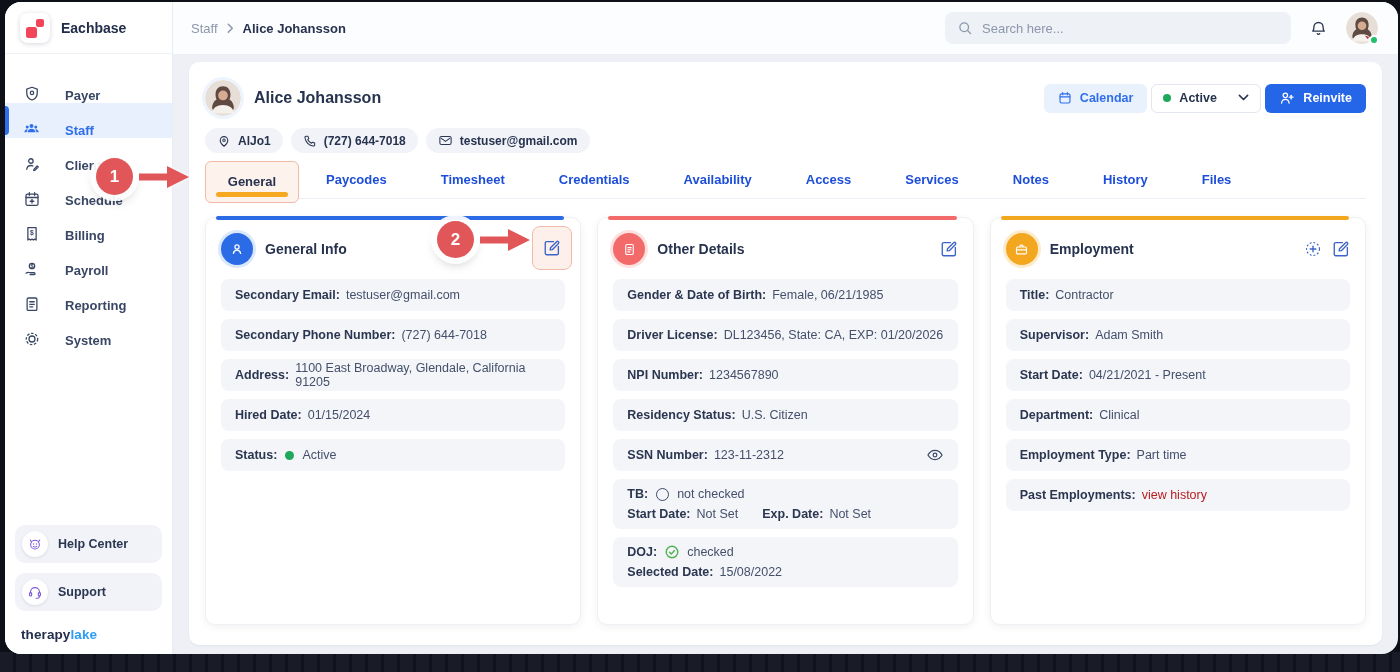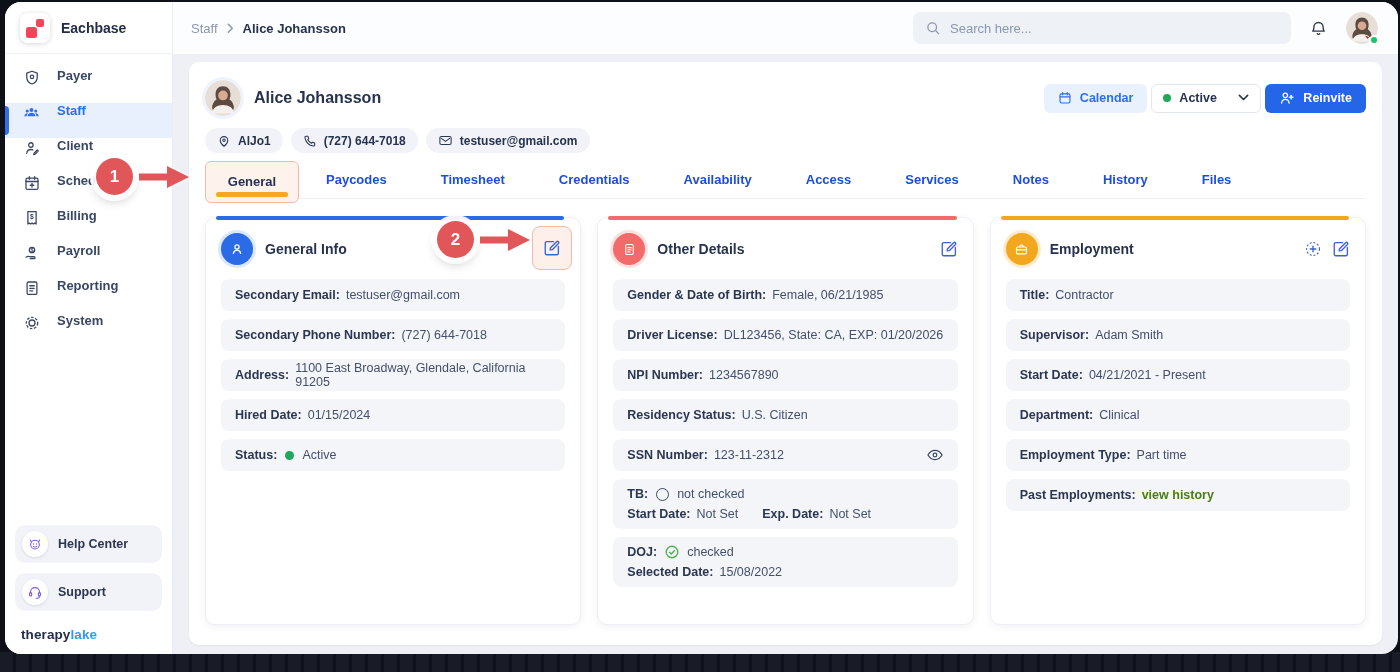--- a/index.html
+++ b/index.html
@@ -19,36 +19,36 @@
     background:#eef0f6; border-radius:16px; overflow:hidden; display:flex; z-index:1;
   }
   
   .sidebar{ width:168px; background:#fff; border-right:1px solid #e9ecf2; display:flex; flex-direction:column; }
   .logo-row{ height:52px; display:flex; align-items:center; gap:11px; padding:0 15px; border-bottom:1px solid #f0f2f6; }
   .logo-icon{ width:30px; height:30px; border-radius:8px; background:#fff; box-shadow:0 1px 5px rgba(25,35,65,.18); position:relative; flex:none; }
   .logo-icon::before{ content:""; position:absolute; right:6px; top:6px; width:8px; height:8px; background:#f2455a; border-radius:2px; }
   .logo-icon::after{ content:""; position:absolute; left:6px; bottom:5px; width:11px; height:11px; background:#f2455a; border-radius:2.5px; }
   .logo-text{ font-size:14px; font-weight:700; color:#222d49; }
   .menu{ padding:14px 0 0; flex:1; }
-  .menu-item{ height:35px; display:flex; align-items:flex-start; gap:16px; padding:0 17px; font-size:13px; font-weight:600; color:#394664; cursor:pointer; position:relative; }
+  .menu-item{ height:35px; display:flex; align-items:flex-end; gap:24px; padding:0 17px; font-size:13px; font-weight:600; color:#394664; cursor:pointer; position:relative; }
   .menu-item .mi{ width:19px; height:19px; display:flex; align-items:center; justify-content:center; color:#394664; }
   .menu-item.active{ background:#e8f0fd; color:#2f6fed; }
   .menu-item.active .mi{ color:#2f6fed; }
   .menu-item.active::before{ content:""; position:absolute; left:0; top:3px; bottom:3px; width:4px; border-radius:0 4px 4px 0; background:#2f6fed; }
   .sidebar-footer{ padding:0 10px 10px; }
   .sf-btn{ height:38px; background:#f1f3f8; border-radius:10px; display:flex; align-items:center; gap:10px; padding:0 7px; margin-bottom:10px; font-size:12.5px; font-weight:700; color:#2b3650; cursor:pointer; }
   .sf-ico{ width:26px; height:26px; border-radius:50%; background:#fff; display:flex; align-items:center; justify-content:center; color:#7d5bd8; box-shadow:0 1px 3px rgba(20,30,60,.12); flex:none; }
   .therapylake{ font-size:13.5px; font-weight:800; color:#232f4b; padding:6px 6px 2px; letter-spacing:.1px; }
   .therapylake .lake{ color:#2d9cf4; }
   
   .main{ flex:1; display:flex; flex-direction:column; min-width:0; }
   .topbar{ height:52px; background:#fcfdfe; display:flex; align-items:center; padding:0 20px 0 18px; gap:18px; flex:none; }
   .breadcrumb{ display:flex; align-items:center; gap:9px; font-size:13px; color:#8b97ac; }
   .breadcrumb .current{ color:#26324e; font-weight:700; }
-  .search{ margin-left:auto; width:378px; height:32px; background:#eef1f6; border-radius:8px; display:flex; align-items:center; gap:9px; padding:12px 12px; color:#8b97ac; }
+  .search{ margin-left:auto; width:346px; height:32px; background:#eef1f6; border-radius:8px; display:flex; align-items:center; gap:9px; padding:12px 12px; color:#8b97ac; }
   .search input{ border:none; background:transparent; outline:none; font-size:13px; color:#3d4a66; width:100%; font-family:"Liberation Sans", sans-serif; }
   .search input::placeholder{ color:#8b97ac; }
   .bell{ color:#2b3650; display:flex; cursor:pointer; }
   .avatar{ width:32px; height:32px; border-radius:50%; position:relative; flex:none; cursor:pointer; }
   .avatar svg{ display:block; border-radius:50%; }
   .avatar .dot{ position:absolute; right:-1px; bottom:-1px; width:10px; height:10px; border-radius:50%; background:#1fc06a; border:2px solid #fff; }
   .content{ flex:1; padding:8px 16px 9px; min-height:0; }
   .profile-card{ background:#fff; border-radius:10px; height:100%; padding:18px 16px 20px; box-shadow:0 1px 2px rgba(16,24,40,.05); display:flex; flex-direction:column; }
   .p-header{ display:flex; align-items:center; height:36px; flex:none; }
   .avatar-lg{ width:36px; height:36px; border-radius:50%; box-shadow:0 0 0 3px #eef4fd; position:relative; flex:none; }
@@ -85,21 +85,21 @@
   .edit-hl{ margin-left:auto; margin-right:-7px; margin-top:-2px; width:40px; height:44px; border:1.5px solid #f2bba7; background:#fdf0ea; border-radius:8px; display:flex; align-items:center; justify-content:center; }
   .info-row{ background:#f3f5f9; border-radius:8px; padding:0 14px; min-height:32px; display:flex; align-items:center; gap:6px; font-size:12.5px; margin-bottom:8px; color:#44506a; }
   .info-row .lbl{ font-weight:700; color:#2b3650; white-space:nowrap; }
   .info-row .val{ color:#44506a; }
   .info-row.multi{ flex-direction:column; align-items:stretch; padding:8px 14px; gap:6px; }
   .info-row .line{ display:flex; align-items:center; gap:6px; }
   .sp{ width:12px; }
   .eye{ margin-left:auto; color:#3d4a66; display:flex; cursor:pointer; }
   .sdot{ width:9px; height:9px; border-radius:50%; background:#1fa85c; flex:none; margin:0 2px; }
   .tb-circle{ width:13px; height:13px; border:1.6px solid #3d4a66; border-radius:50%; flex:none; margin:0 2px; }
-  .link{ color:#4d7c0f; font-weight:700; cursor:pointer; }
+  .link{ color:#b91c1c; font-weight:400; cursor:pointer; }
   
   .ann-circle{ position:absolute; width:37px; height:37px; border-radius:50%; background:#e15659; color:#fff; font-size:17px; font-weight:800; display:flex; align-items:center; justify-content:center; z-index:60; box-shadow:0 0 0 6px rgba(255,255,255,.92), 0 5px 12px rgba(0,0,0,.28); }
   .ann-arrow{ position:absolute; z-index:60; filter:drop-shadow(0 0 2px rgba(255,255,255,.95)); }
 </style>
 </head>
 <body>
 
 <div class="window">
 
   <aside class="sidebar">

